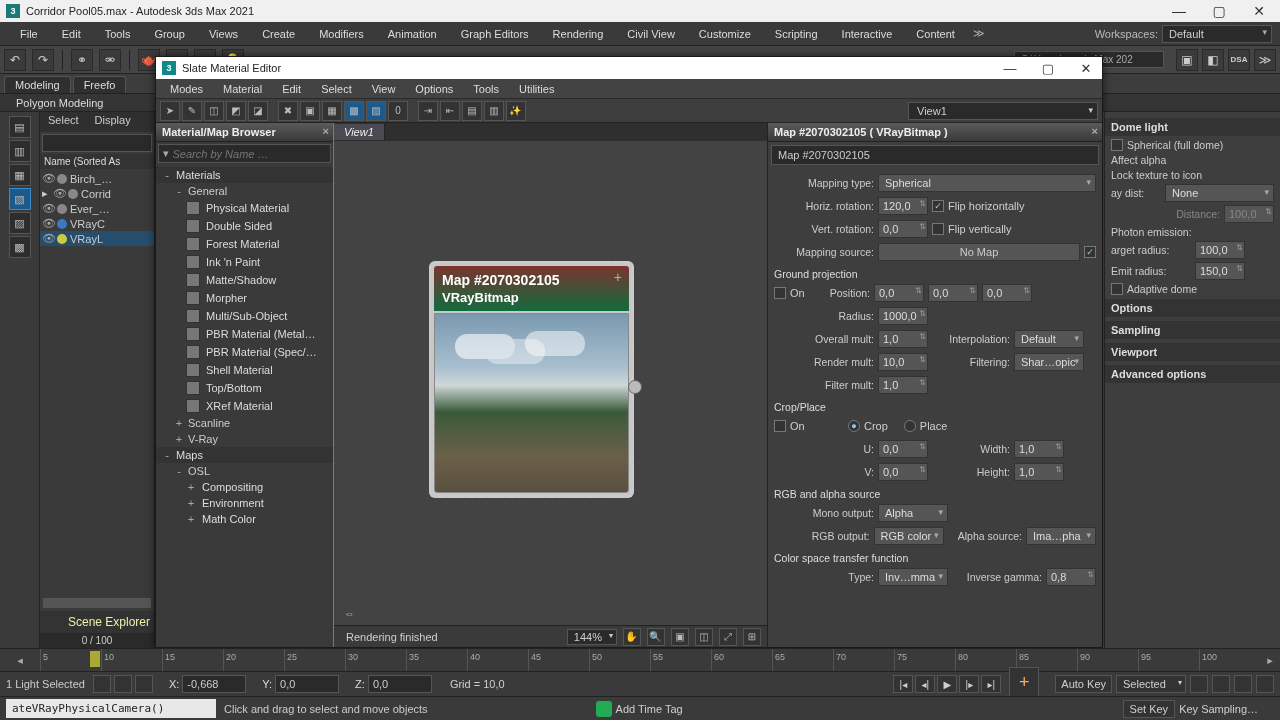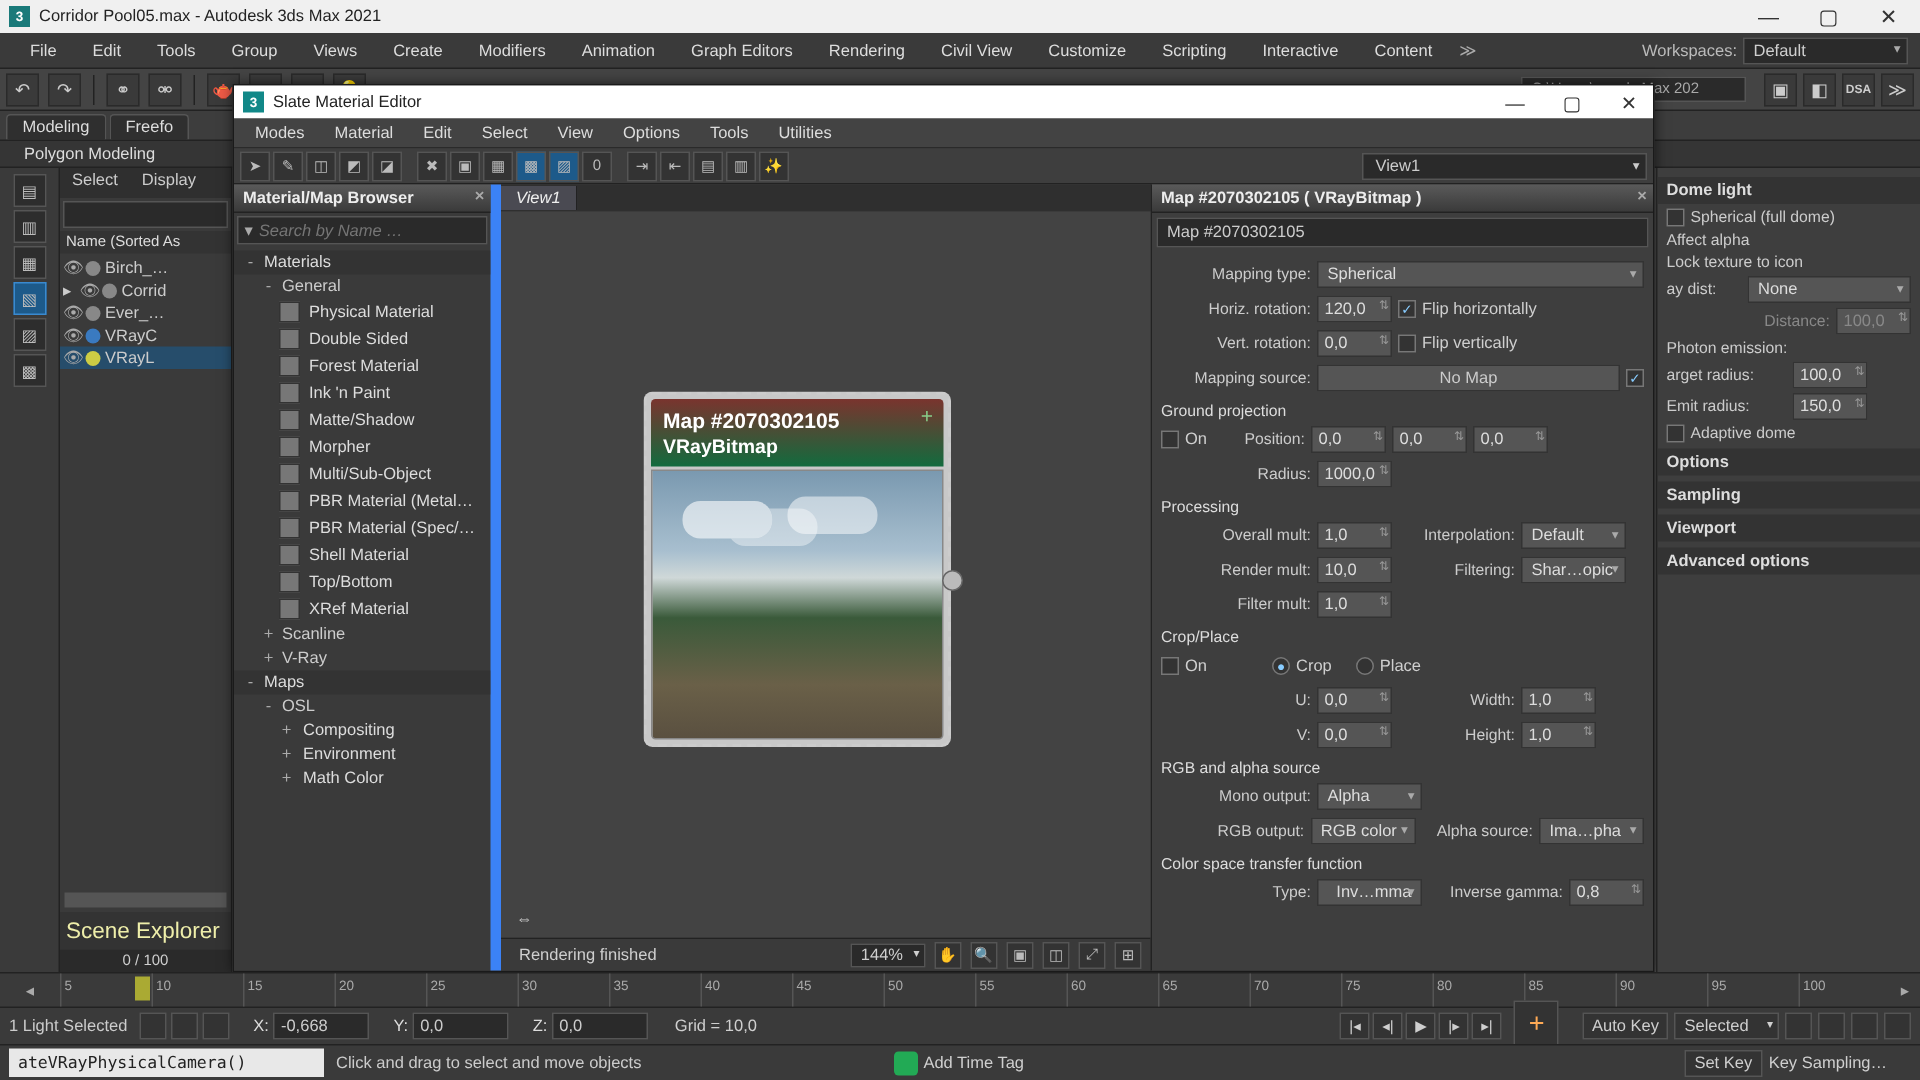--- a/index.html
+++ b/index.html
@@ -45,21 +45,21 @@
 .scene-panel { position:absolute; left:40px; top:0; bottom:0; width:115px; background:#3a3a3a; border-right:1px solid #222; display:flex; flex-direction:column;}
 .scene-panel .sp-tabs { height:20px; display:flex; background:#2f2f2f;}
 .scene-panel .sp-tabs .sptab{ padding:2px 8px; color:#ccc;}
 .scene-panel .sp-filter { height:18px; background:#2a2a2a; margin:2px; border:1px solid #555;}
 .scene-panel .sp-head { padding:2px 4px; background:#333; color:#ddd; font-size:10px;}
 .scene-panel .sp-body { flex:1; overflow:hidden; padding:2px 0;}
 .scene-panel .sp-row { display:flex; align-items:center; gap:3px; padding:1px 2px; font-size:10px; color:#ccc;}
 .scene-panel .sp-row .eye{ width:12px; text-align:center; color:#aaa;}
 .scene-panel .sp-row .dot{ width:10px; height:10px; border-radius:50%; background:#888; }
 .scene-panel .sp-row.sel{ background:#264d6b;}
-.scene-panel .sp-foot{ padding:4px; background:#333; color:#eea; text-align:left; font-size:15px;}
+.scene-panel .sp-foot{ padding:4px; background:#333; color:#eea; text-align:right; font-size:12px;}
 .scene-panel .sp-frame{ padding:2px 4px; background:#2a2a2a; font-size:10px; text-align:center;}
 .scene-panel .sp-slider{ height:10px; background:#555; margin:3px;}
 
 
 .slate-win { position:absolute; left:155px; top:-56px; width:948px; height:calc(100% + 56px); background:#474747; border:1px solid #1a1a1a; box-shadow:0 0 8px rgba(0,0,0,.6); display:flex; flex-direction:column;}
 .slate-title { height:22px; background:#fff; color:#222; display:flex; align-items:center; padding:0 6px;}
 .slate-title .sicon{ width:14px; height:14px; background:#188; margin-right:6px; display:flex; align-items:center; justify-content:center; font-size:9px; color:#fff; font-weight:bold;}
 .slate-title .spacer{flex:1;}
 .slate-title .sbtns{ display:flex; gap:18px;}
 .slate-title .sbtns span{ width:20px; text-align:center; font-size:13px; color:#333;}
@@ -67,21 +67,21 @@
 .slate-menu .smi{ padding:0 10px; color:#ddd;}
 .slate-tools { height:24px; background:#3e3e3e; border-bottom:1px solid #222; display:flex; align-items:center; padding:0 4px; gap:2px;}
 .slate-tools .stb{ width:20px; height:20px; background:#333; border:1px solid #555; display:flex; align-items:center; justify-content:center; color:#bbb; font-size:10px;}
 .slate-tools .stb.on{ background:#1d5a8a;}
 .slate-tools .right-combo { margin-left:auto; background:#2a2a2a; border:1px solid #555; padding:2px 20px 2px 8px; width:190px; position:relative; color:#ccc;}
 .slate-tools .right-combo::after{content:'▾'; position:absolute; right:4px; top:2px; font-size:9px;}
 
 .slate-body { flex:1; display:flex; min-height:0;}
 
 
-.mmb { width:178px; background:#3a3a3a; border-right:7px solid #3b82f6; display:flex; flex-direction:column;}
+.mmb { width:178px; background:#3a3a3a; border-right:1px solid #3b82f6; display:flex; flex-direction:column;}
 .mmb .mmb-title{ background:linear-gradient(#5a5a5a,#3a3a3a); padding:3px 6px; color:#eee; font-weight:bold; border-bottom:1px solid #222; position:relative;}
 .mmb .mmb-title .x{position:absolute; right:4px; top:2px; color:#aaa;}
 .mmb .mmb-search { display:flex; align-items:center; background:#2a2a2a; margin:2px; border:1px solid #555; padding:2px 4px;}
 .mmb .mmb-search .tri{ margin-right:4px; color:#aaa;}
 .mmb .mmb-search input{ flex:1; background:transparent; border:none; color:#aaa; outline:none; font-size:11px; font-style:italic;}
 .mmb .mmb-tree{ flex:1; overflow:auto; padding:2px 0;}
 .mmb .cat { padding:2px 6px; background:#333; color:#ddd; display:flex; align-items:center; gap:4px;}
 .mmb .sub { padding:2px 6px 2px 18px; color:#ccc; display:flex; align-items:center; gap:4px;}
 .mmb .leaf { padding:2px 6px 2px 30px; color:#ddd; display:flex; align-items:center; gap:6px;}
 .mmb .swatch{ width:14px; height:14px; background:#777; border:1px solid #333; flex-shrink:0;}
@@ -481,21 +481,20 @@
               <span class="plabel" style="width:56px;">Position:</span>
               <div class="spin">0,0</div>
               <div class="spin">0,0</div>
               <div class="spin">0,0</div>
             </div>
           <div class="prow">
               <span class="plabel">Radius:</span>
               <div class="spin">1000,0</div>
             </div>
 
-          <div class="sect">Processing</div>
           <div class="prow">
               <span class="plabel">Overall mult:</span>
               <div class="spin">1,0</div>
               <span class="plabel" style="width:78px;">Interpolation:</span>
               <div class="combo" style="flex:0 0 70px;"><span>Default</span></div>
             </div>
           <div class="prow">
               <span class="plabel">Render mult:</span>
               <div class="spin">10,0</div>
               <span class="plabel" style="width:78px;">Filtering:</span>
@@ -538,21 +537,21 @@
           <div class="prow">
               <span class="plabel">RGB output:</span>
               <div class="combo" style="flex:0 0 70px;"><span>RGB color</span></div>
               <span class="plabel" style="width:78px;">Alpha source:</span>
               <div class="combo" style="flex:0 0 70px;"><span>Ima…pha</span></div>
             </div>
 
           <div class="sect">Color space transfer function</div>
           <div class="prow">
               <span class="plabel">Type:</span>
-              <div class="combo" style="flex:0 0 70px;text-align:right;"><span>Inv…mma</span></div>
+              <div class="combo" style="flex:0 0 70px;"><span>Inv…mma</span></div>
               <span class="plabel" style="width:90px;">Inverse gamma:</span>
               <div class="spin">0,8</div>
             </div>
         </div>
       </div>
     </div>
   </div>
 
   <div class="cmd-panel">
     <div class="rollhead">Dome light</div>

